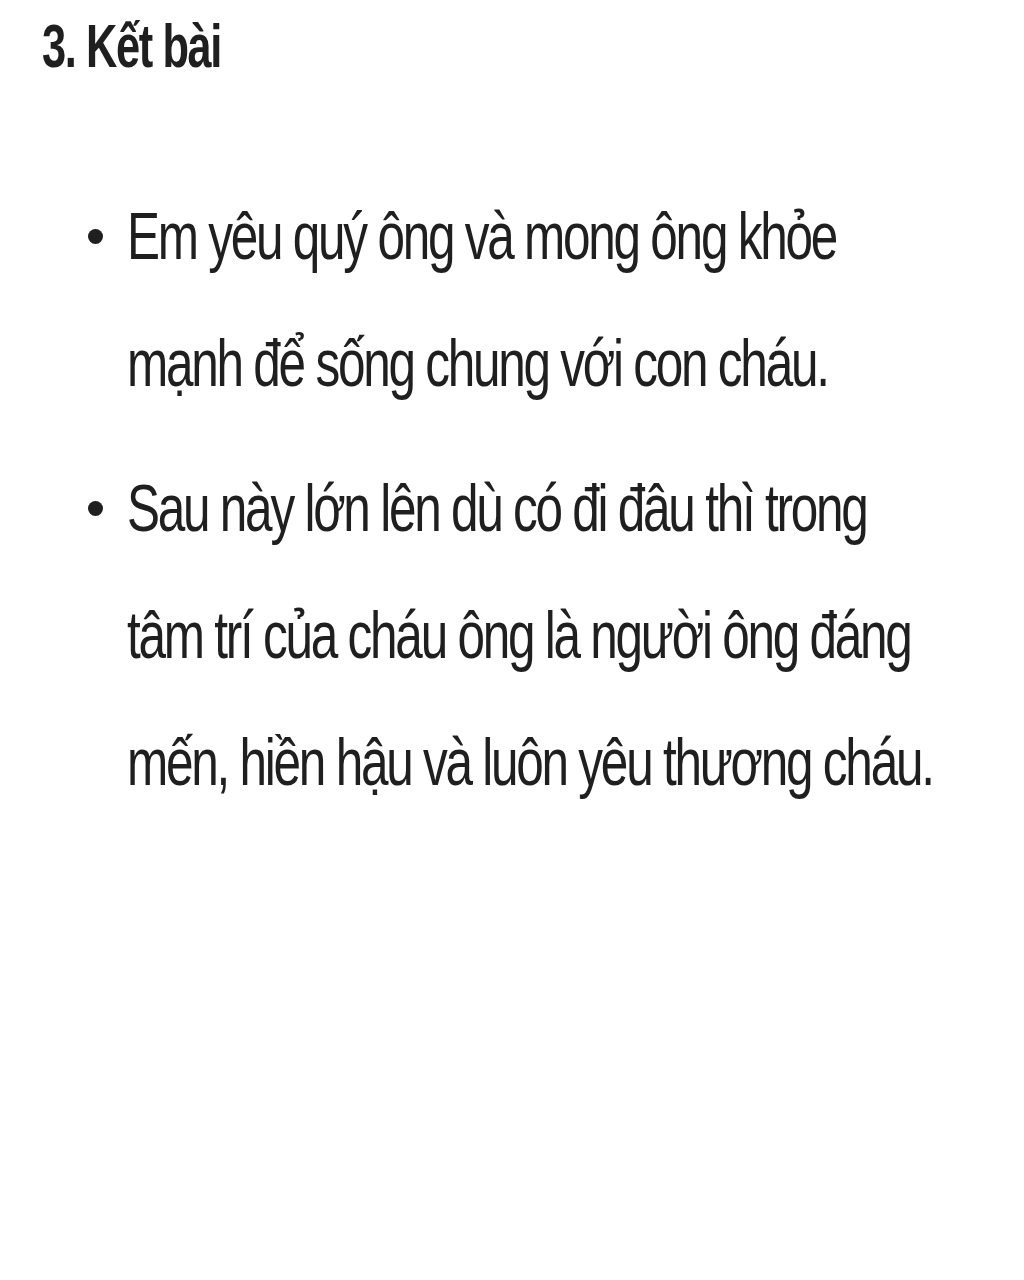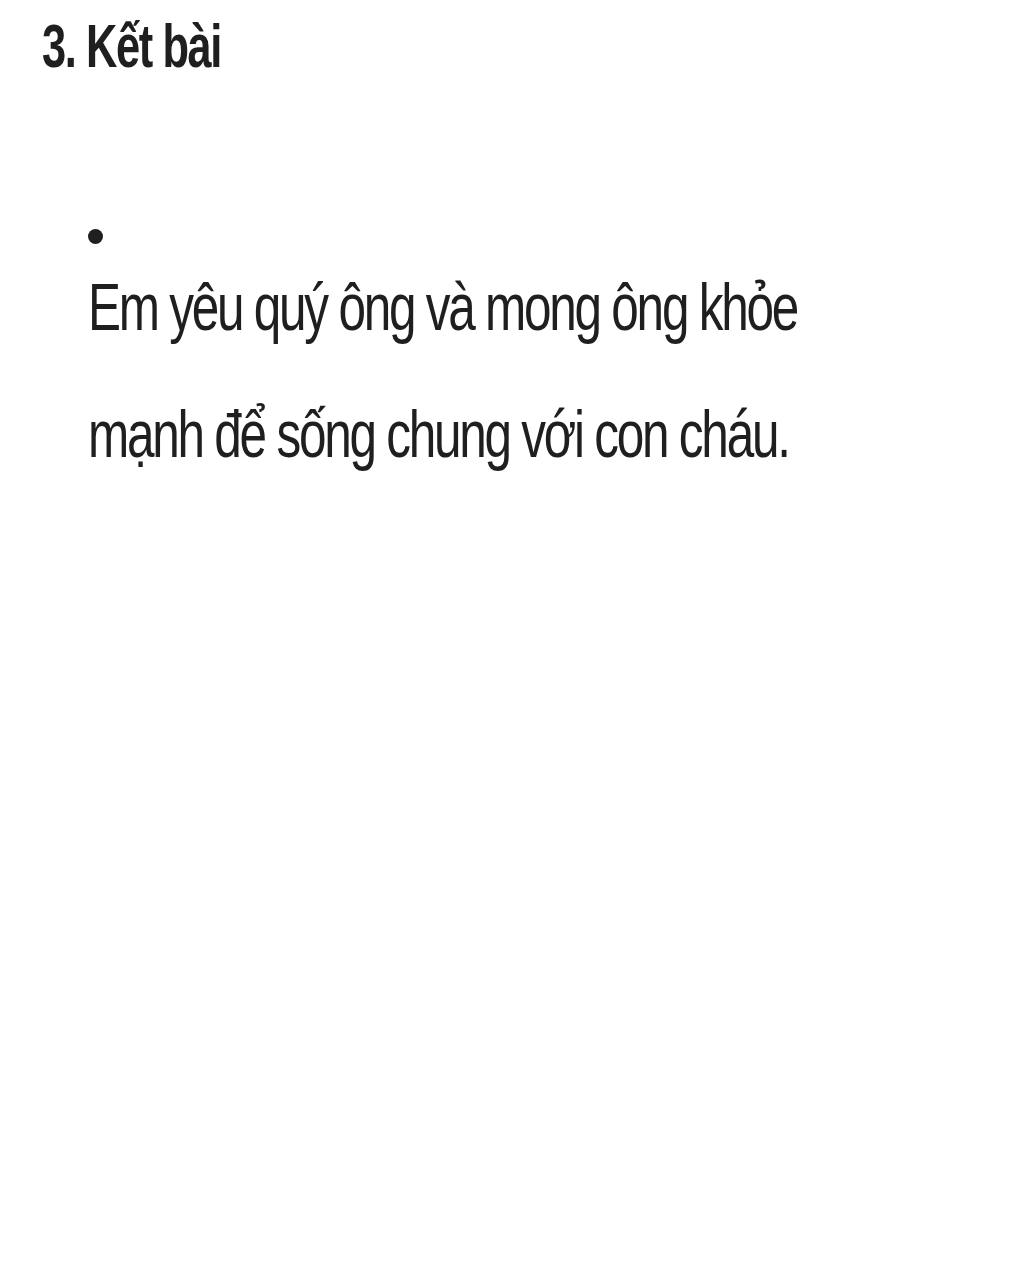--- a/index.html
+++ b/index.html
@@ -29,21 +29,20 @@
   }
   ul.outline-list {
     list-style: none;
     margin: 91px 0 0 88px;
     padding: 0;
   }
   ul.outline-list li {
     display: flex;
     align-items: flex-start;
     margin: 0 0 18px 0;
-    flex-direction: column;
   }
   .bullet-dot {
     flex: none;
     width: 15px;
     height: 15px;
     border-radius: 50%;
     background: #1f1f1f;
     margin-top: 56px;
     margin-right: 24px;
   }
@@ -73,15 +72,23 @@
 
     <li>
       <span class="bullet-dot"></span>
       <span class="item-text">
         <span class="text-line">Em yêu quý ông và mong ông khỏe</span>
         <span class="text-line">mạnh để sống chung với con cháu.</span>
       </span>
     </li>
 
 
+    <li>
+      <span class="bullet-dot"></span>
+      <span class="item-text">
+        <span class="text-line">Sau này lớn lên dù có đi đâu thì trong</span>
+        <span class="text-line">tâm trí của cháu ông là người ông đáng</span>
+        <span class="text-line">mến, hiền hậu và luôn yêu thương cháu.</span>
+      </span>
+    </li>
 
   </ul>
 </div>
 
 </body></html>

